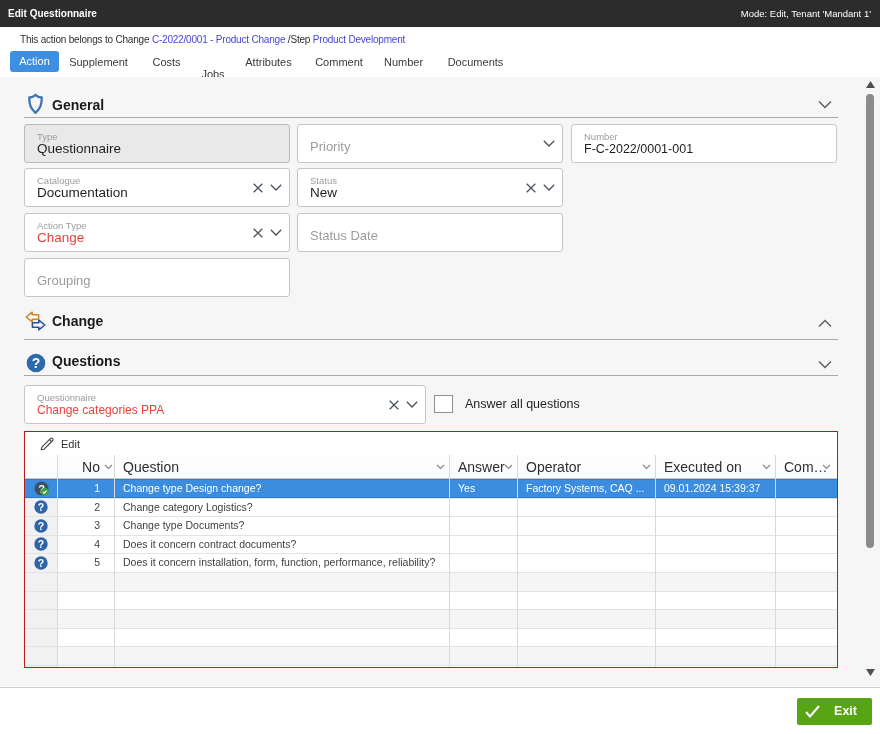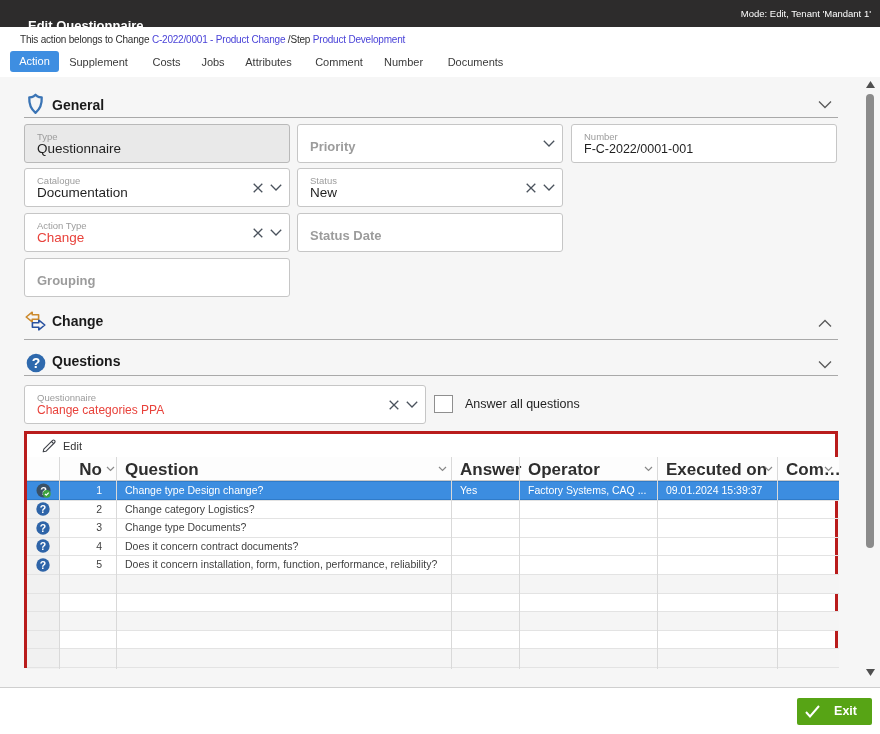--- a/index.html
+++ b/index.html
@@ -2,50 +2,50 @@
 <html><head>
 <meta charset="utf-8">
 <style>
 * { margin:0; padding:0; box-sizing:border-box; }
 html,body { width:880px; height:734px; font-family:"Liberation Sans",sans-serif; background:#fff; overflow:hidden; }
 .app { position:relative; width:880px; height:734px; }
 .abs { position:absolute; }
 
 
 .topbar { position:absolute; left:0; top:0; width:880px; height:27px; background:#2d2c2c; }
-.topbar .t1 { position:absolute; left:8px; top:12px; line-height:27px; color:#fff; font-weight:bold; font-size:13px;margin-left:20px; }
+.topbar .t1 { position:absolute; left:8px; top:0; line-height:27px; color:#fff; font-weight:bold; font-size:10px; }
 .topbar .t2 { position:absolute; right:9px; top:0; line-height:27px; color:#fff; font-size:9.5px; }
 
 
 .crumb { position:absolute; left:20px; top:27px; height:24px; line-height:25px; font-size:10px; letter-spacing:-0.2px; color:#2f2f2f; white-space:nowrap; }
 .crumb a { color:#4a43d8; text-decoration:none; }
 
 
 .tabchip { position:absolute; left:10px; top:51px; width:49px; height:21px; background:#3e8ee1; border-radius:3px; color:#fff; font-size:11px; text-align:center; line-height:21px; }
 .tab { position:absolute; top:51px; height:21px; line-height:22px; font-size:11px; color:#3a3a3a; text-align:center; }
 
 
 .content { position:absolute; left:0; top:77px; width:880px; height:610px; background:#f6f6f6; }
 
 .sect-title { position:absolute; font-weight:bold; font-size:14px; color:#1a1a1a; }
 .hr { position:absolute; height:1px; background:#a9a9a9; }
 .chev { position:absolute; }
 
 .field { position:absolute; background:#fff; border:1px solid #c6c6c6; border-radius:3px; width:266px; height:39px; }
 .field .lbl { position:absolute; left:12px; top:6px; font-size:9.5px; color:#9c9c9c; }
 .field .val { position:absolute; left:12px; bottom:6px; font-size:13.5px; color:#1f1f1f; white-space:nowrap; }
-.field .ph  { position:absolute; left:12px; bottom:8px; font-size:13px; color:#9c9c9c;font-weight:bold; }
+.field .ph  { position:absolute; left:12px; bottom:8px; font-size:13px; color:#9c9c9c; }
 .field.dis { background:#e9e9e9; border-color:#b9b9b9; }
 .red { color:#e8423b !important; }
 .ficons { position:absolute; right:7px; top:0; height:100%; display:flex; align-items:center; gap:7px; }
 
 
-.tbl { position:absolute; left:24px; top:431px; width:814px; height:237px; background:#fff; border:3px solid #b91c1c; }
+.tbl { position:absolute; left:24px; top:431px; width:814px; height:237px; background:#fff; border:1px solid #b91c1c; }
 .cellline { position:absolute; width:1px; background:#d9d9d9; }
-.hdt { top:23px; height:24px; line-height:25px; font-size:17px; font-weight:bold; color:#2e2e2e; }
+.hdt { top:23px; height:24px; line-height:25px; font-size:14px; font-weight:normal; color:#2e2e2e; }
 .gl { position:absolute; left:0; width:812px; height:1px; background:#e3e3e3; }
 .rtx { position:absolute; height:19px; line-height:19px; font-size:10.5px; color:#3f3f3f; white-space:nowrap; }
 .rtx.w { color:#fff; }
 .qic { position:absolute; left:9px; width:14px; height:14px; }
 .hch { position:absolute; }
 
 
 .sb-thumb { position:absolute; left:866px; top:94px; width:8px; height:454px; background:#8b8b8b; border-radius:4px; }
 
 
@@ -61,21 +61,21 @@
   <div class="topbar">
     <span class="t1">Edit Questionnaire</span>
     <span class="t2">Mode: Edit, Tenant 'Mandant 1'</span>
   </div>
 
   <div class="crumb">This action belongs to Change <a>C-2022/0001 - Product Change</a> /Step <a>Product Development</a></div>
 
   <div class="tabchip">Action</div>
   <div class="tab" style="left:68px;width:61px;">Supplement</div>
   <div class="tab" style="left:150px;width:33px;">Costs</div>
-  <div class="tab" style="left:198px;width:30px;">Jobs</div>
+  <div class="tab" style="left:198px;width:30px;margin-top:12px;">Jobs</div>
   <div class="tab" style="left:243px;width:51px;">Attributes</div>
   <div class="tab" style="left:315px;width:48px;">Comment</div>
   <div class="tab" style="left:384px;width:39px;">Number</div>
   <div class="tab" style="left:447px;width:57px;">Documents</div>
 
   <div class="content"></div>
 
   <svg class="abs" style="left:26px;top:93px;" width="19" height="22" viewBox="0 0 19 22">
     <path d="M9.5 1.8 L11.2 3.2 C12.4 4.0 13.9 4.4 15.7 4.4 C16.0 9.8 14.5 15.7 9.5 19.8 C4.5 15.7 3.0 9.8 3.3 4.4 C5.1 4.4 6.6 4.0 7.8 3.2 Z" fill="none" stroke="#3a74b5" stroke-width="2.3" stroke-linejoin="round"></path>
   </svg>

